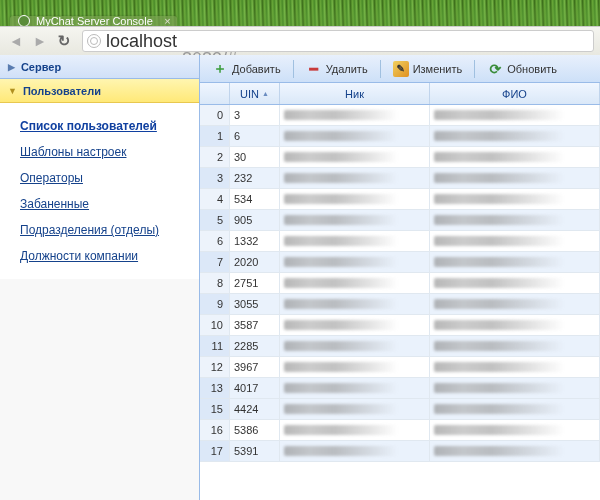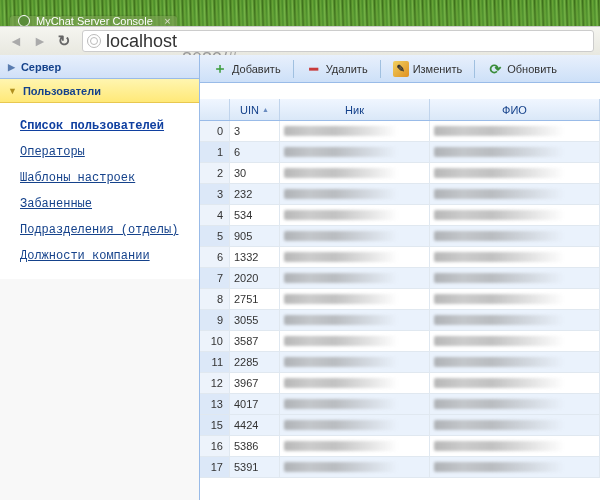--- a/index.html
+++ b/index.html
@@ -22,35 +22,35 @@
 .url-text { font-size: 18px; color: #333; }
 .url-port { color: #999; margin-top: 36px; }
 
 .app { display: flex; height: 445px; }
 
 .sidebar { width: 200px; background: #f8f8f8; border-right: 1px solid #99bbe8; }
 .panel-hdr { height: 24px; background: linear-gradient(to bottom, #e8f0fc, #d0e0f8); border-bottom: 1px solid #99bbe8; display: flex; align-items: center; padding: 0 8px; color: #15428b; font-weight: bold; font-size: 11px; cursor: pointer; }
 .panel-hdr.expanded { background: linear-gradient(to bottom, #fff5b0, #ffe978); border-bottom: 1px solid #e8c850; }
 .panel-arrow { margin-right: 6px; font-size: 9px; color: #5a7cb0; }
 .panel-hdr.expanded .panel-arrow { color: #b09020; }
-.panel-body { background: #fff; padding: 10px 4px 10px 18px; font-family: Liberation Mono, monospace; }
+.panel-body { background: #fff; padding: 10px 4px 10px 18px; }
 .menu-item { display: block; color: #15428b; text-decoration: underline; font-size: 12px; padding: 6px 2px; cursor: pointer; }
 .menu-item.active { font-weight: bold; color: #1040a0; }
 
 .main { flex: 1; display: flex; flex-direction: column; background: #fff; overflow: hidden; }
 .toolbar { height: 28px; background: linear-gradient(to bottom, #e8f0fc, #cde0f8); border-bottom: 1px solid #99bbe8; display: flex; align-items: center; padding: 0 4px; gap: 2px; }
 .tb-btn { display: flex; align-items: center; padding: 3px 8px; cursor: pointer; border-radius: 2px; font-size: 11px; color: #333; gap: 4px; white-space: nowrap; }
 .tb-icon { width: 16px; height: 16px; display: flex; align-items: center; justify-content: center; font-size: 14px; font-weight: bold; }
 .ic-add { color: #3a9c3a; }
 .ic-del { color: #c83a3a; }
 .ic-edit { background: linear-gradient(135deg,#f0d060,#e09020); border-radius: 2px; font-size: 10px; }
 .ic-refresh { color: #3a8c3a; }
 .tb-sep { width: 1px; height: 18px; background: #a0c0e0; margin: 0 2px; }
 
-.grid { flex: 1; overflow: hidden; margin-top: 16px; }
+.grid { flex: 1; overflow: hidden; }
 .grid-hdr { display: flex; height: 22px; background: linear-gradient(to bottom, #f0f6ff, #dae8f8); border-bottom: 1px solid #99bbe8; }
 .gh { border-right: 1px solid #c0d4ec; display: flex; align-items: center; justify-content: center; font-size: 11px; color: #15428b; position: relative; }
 .gh.sorted::after { content: "▲"; font-size: 7px; color: #6a8cc0; margin-left: 3px; }
 .col-idx { width: 30px; }
 .col-uin { width: 50px; }
 .col-nick { width: 150px; }
 .col-fio { flex: 1; }
 
 .grid-body { overflow-y: auto; height: 395px; }
 .row { display: flex; height: 21px; border-bottom: 1px solid #e0e8f0; }
@@ -89,22 +89,22 @@
     <div class="panel-hdr">
       <span class="panel-arrow">▶</span>
       <span>Сервер</span>
     </div>
     <div class="panel-hdr expanded">
       <span class="panel-arrow">▼</span>
       <span>Пользователи</span>
     </div>
     <div class="panel-body" id="menu-body">
         <a class="menu-item active">Список пользователей</a>
+        <a class="menu-item">Шаблоны настроек</a>
         <a class="menu-item">Операторы</a>
-        <a class="menu-item">Шаблоны настроек</a>
         <a class="menu-item">Забаненные</a>
         <a class="menu-item">Подразделения (отделы)</a>
         <a class="menu-item">Должности компании</a>
       </div>
   </div>
 
   <div class="main">
     <div class="toolbar">
       <div class="tb-btn">
         <span class="tb-icon ic-add">＋</span>

